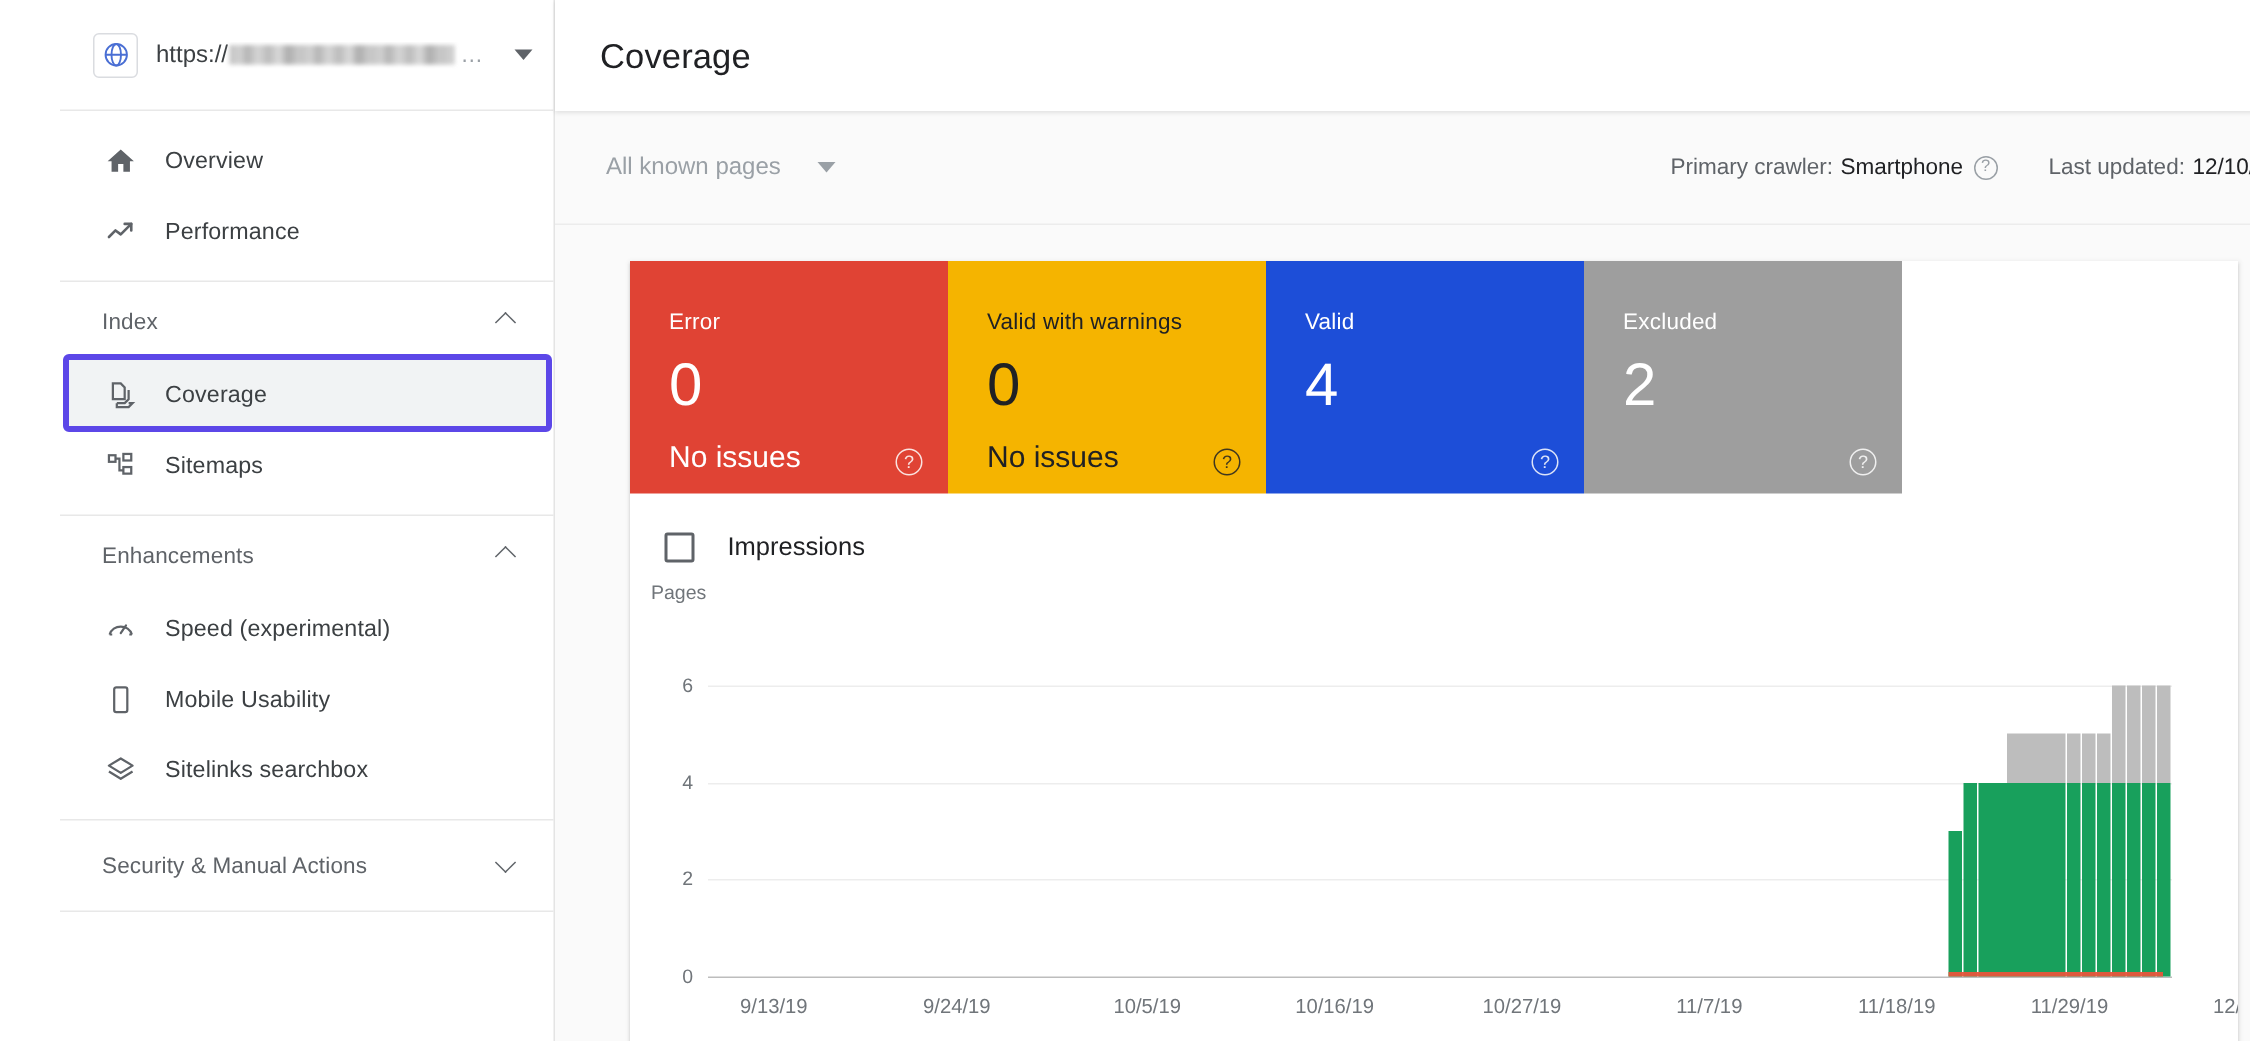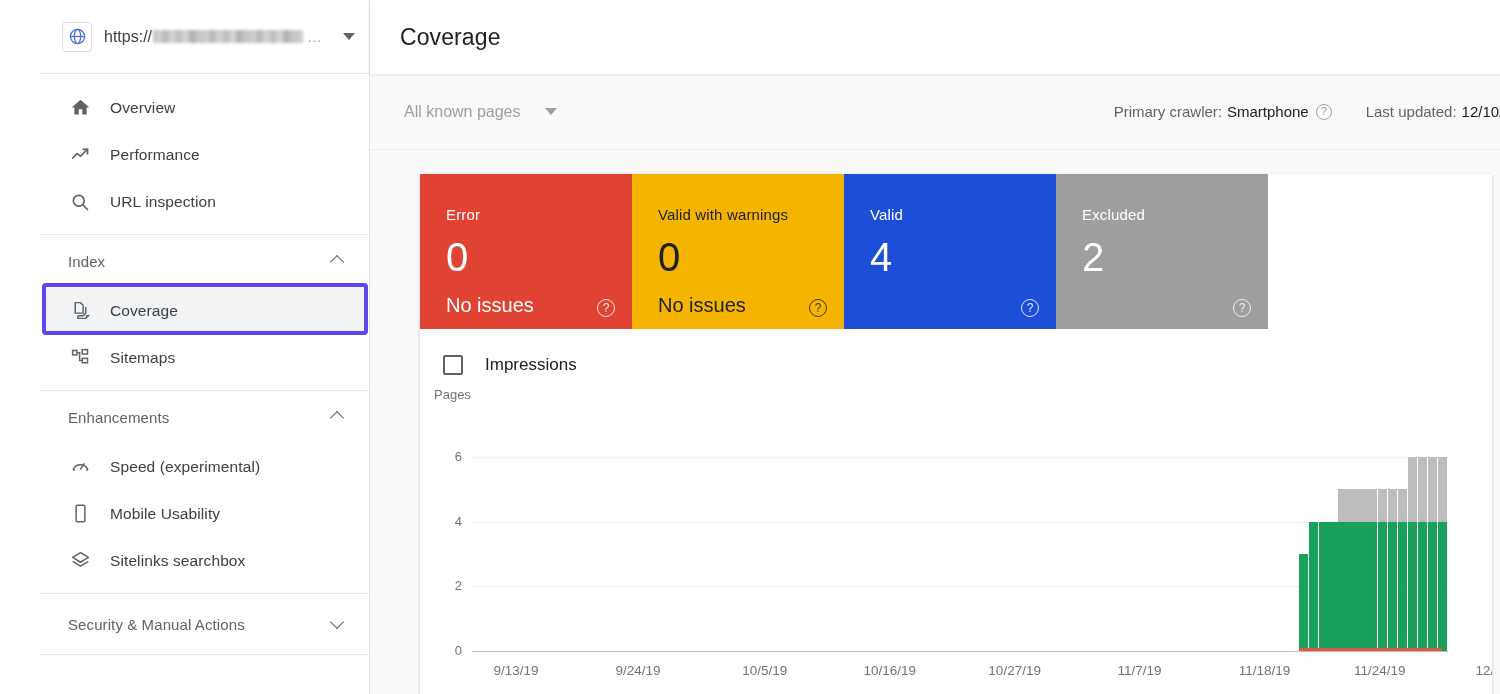--- a/index.html
+++ b/index.html
@@ -202,29 +202,20 @@
       </div>
       <div class="nav-item">
         <span class="ico">
           <svg width="21" height="21" viewBox="0 0 24 24" fill="none" stroke="#5f6368" stroke-width="2" stroke-linecap="round" stroke-linejoin="round">
               <polyline points="3,16 8,11 12,14 20,6"></polyline>
               <polyline points="15,6 20,6 20,11"></polyline>
             </svg>
         </span>
         <span class="lbl">Performance</span>
       </div>
-      <div class="nav-item">
-        <span class="ico">
-          <svg width="20" height="20" viewBox="0 0 24 24" fill="none" stroke="#5f6368" stroke-width="2">
-              <circle cx="10.5" cy="10.5" r="6.5"></circle>
-              <line x1="15.5" y1="15.5" x2="21" y2="21" stroke-linecap="round"></line>
-            </svg>
-        </span>
-        <span class="lbl">URL inspection</span>
-      </div>
     </div>
 
     <div class="nav-sep"></div>
 
     <div>
       <div class="section-head">
         <span class="st">Index</span>
         <span class="chev"></span>
       </div>
       <div style="position:relative;">
@@ -429,19 +420,19 @@
           </div>
 
         <div class="x-labels" id="x-labels">
             <span class="x-lab" style="left: 4.5%;">9/13/19</span>
             <span class="x-lab" style="left: 17%;">9/24/19</span>
             <span class="x-lab" style="left: 30%;">10/5/19</span>
             <span class="x-lab" style="left: 42.8%;">10/16/19</span>
             <span class="x-lab" style="left: 55.6%;">10/27/19</span>
             <span class="x-lab" style="left: 68.4%;">11/7/19</span>
             <span class="x-lab" style="left: 81.2%;">11/18/19</span>
-            <span class="x-lab" style="left: 93%;">11/24/19</span>
+            <span class="x-lab" style="left: 93%;">11/29/19</span>
             <span class="x-lab" style="left: 105.5%;">12/10/19</span>
           </div>
       </div>
     </div>
   </div>
 </div>
 
 </body></html>

